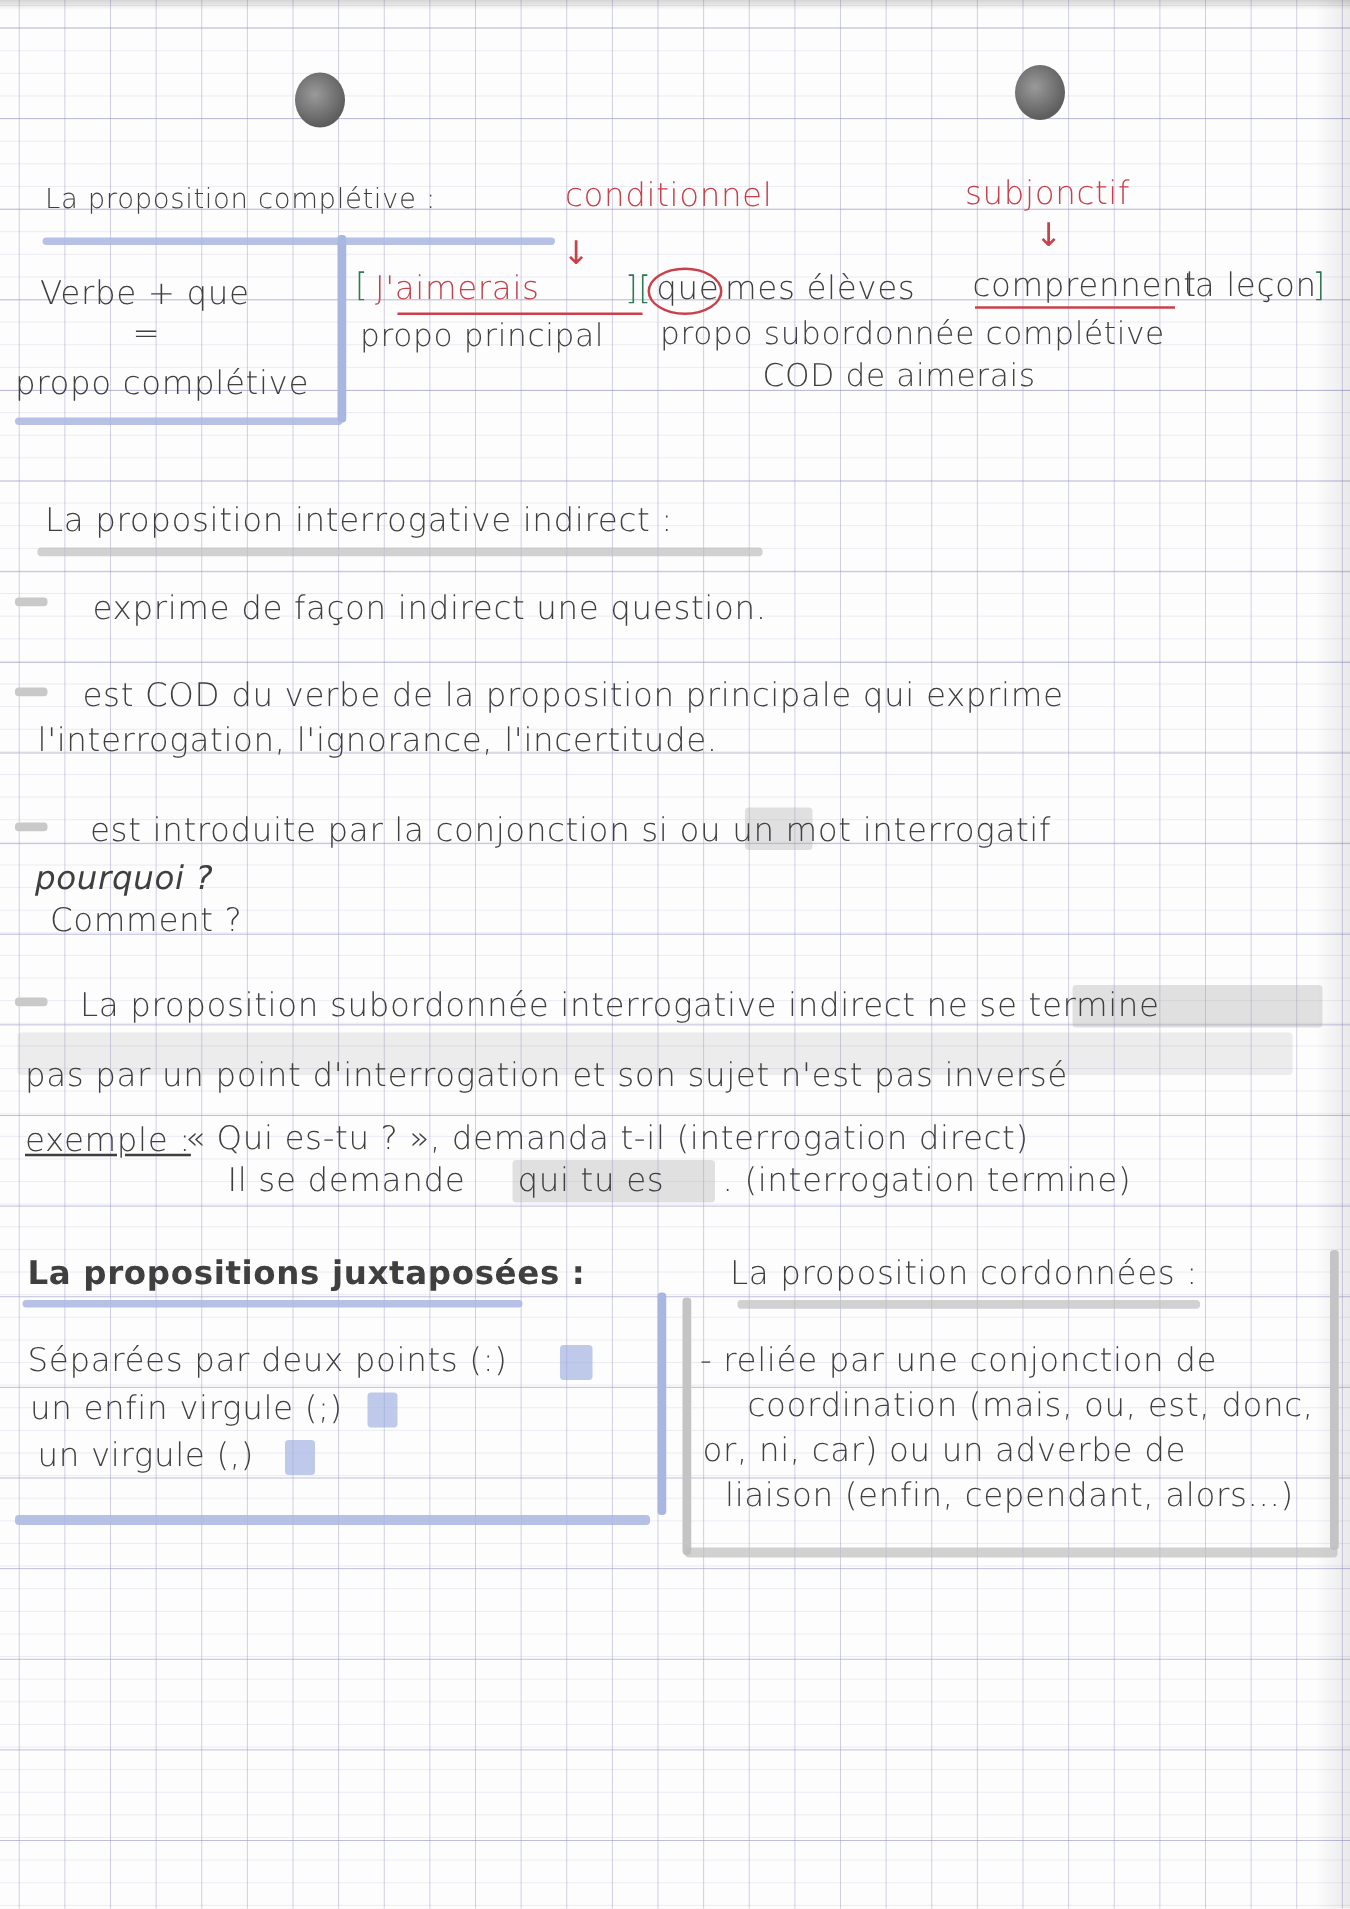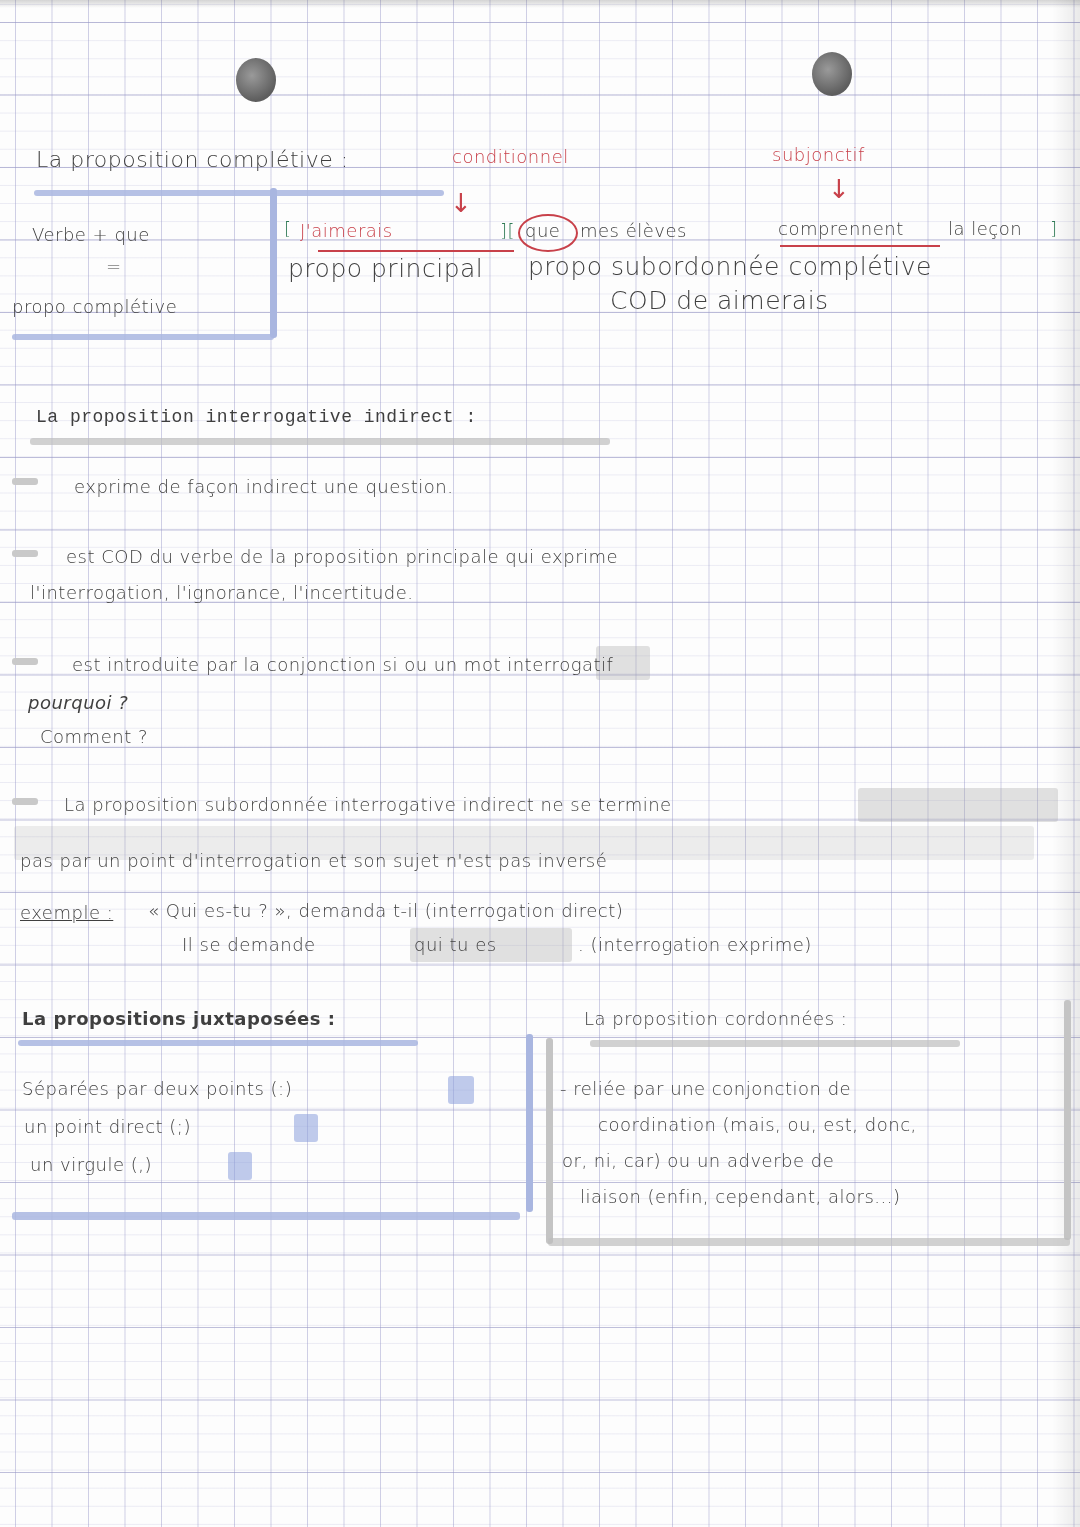--- a/index.html
+++ b/index.html
@@ -26,21 +26,21 @@
       position:absolute; top:0; left:0; right:0; height:8px;
       background:linear-gradient(to bottom, rgba(90,90,90,0.25), rgba(0,0,0,0));
     }
     .hole {
       position:absolute; width:40px; height:44px; border-radius:50%;
       background:radial-gradient(circle at 40% 40%, #9a9a9a, #5e5e5e 70%);
     }
     .hw {
       position:absolute; white-space:nowrap;
       font-family:"DejaVu Sans", sans-serif;
-      font-size:18px; line-height:30px; color:#3f3f3f;
+      font-size:26px; line-height:30px; color:#3f3f3f;
       font-weight:300; letter-spacing:0.5px;
     }
     .red { color:#c8414a; }
     .green { color:#2f7a55; }
     .ul-blue {
       position:absolute; height:6px; background:#a9b6e0; border-radius:3px; opacity:0.85;
     }
     .ul-grey {
       position:absolute; height:7px; background:#bdbdbd; border-radius:3px; opacity:0.7;
     }
@@ -91,21 +91,21 @@
   <div class="red-ul" style="left:780px; top:245px; width:160px;"></div>
   <div class="hw" style="left:948px; top:214px;">la leçon</div>
   <div class="hw green" style="left:1050px; top:214px;">]</div>
 
   <div class="hw" style="left:288px; top:254px; font-size:25px;text-align:right;">propo principal</div>
   <div class="hw" style="left:528px; top:252px; font-size:25px;text-align:right;">propo subordonnée complétive</div>
   <div class="hw" style="left:610px; top:286px; font-size:25px;">COD de aimerais</div>
 </div>
 
 <div>
-  <div class="hw" style="left:36px; top:402px;font-family:Liberation Mono, monospace;">La proposition interrogative indirect :</div>
+  <div class="hw" style="left:36px; top:402px;">La proposition interrogative indirect :</div>
   <div class="ul-grey" style="left:30px; top:438px; width:580px;"></div>
 
   <div class="dash" style="left:12px; top:478px;"></div>
   <div class="hw" style="left:74px; top:472px;">exprime de façon indirect une question.</div>
 
   <div class="dash" style="left:12px; top:550px;"></div>
   <div class="hw" style="left:66px; top:542px;">est COD du verbe de la proposition principale qui exprime</div>
   <div class="hw" style="left:30px; top:578px;">l'interrogation, l'ignorance, l'incertitude.</div>
 
   <div class="dash" style="left:12px; top:658px;"></div>
@@ -118,32 +118,32 @@
   <div class="hl-grey" style="left:858px; top:788px; width:200px; height:34px;"></div>
   <div class="hl-grey" style="left:14px; top:826px; width:1020px; height:34px; opacity:0.6;"></div>
   <div class="hw" style="left:64px; top:790px;">La proposition subordonnée interrogative indirect ne se termine</div>
   <div class="hw" style="left:20px; top:826px;margin-top:20px;">pas par un point d'interrogation et son sujet n'est pas inversé</div>
 
   <div class="hw" style="left:20px; top:898px;text-decoration:underline;">exemple :</div>
   <div class="hw" style="left:148px; top:896px;">« Qui es-tu ? », demanda t-il (interrogation direct)</div>
   <div class="hl-grey" style="left:410px; top:928px; width:162px; height:34px;"></div>
   <div class="hw" style="left:182px; top:930px;">Il se demande</div>
   <div class="hw" style="left:414px; top:930px;">qui tu es</div>
-  <div class="hw" style="left:578px; top:930px;">. (interrogation exprime)</div>
+  <div class="hw" style="left:578px; top:930px;">. (interrogation termine)</div>
 </div>
 
 <div>
   <div class="hw" style="left:22px; top:1004px;font-weight:bold;">La propositions juxtaposées :</div>
   <div class="ul-blue" style="left:18px; top:1040px; width:400px;"></div>
   <div class="vbar-blue" style="left:526px; top:1034px; height:178px;"></div>
   <div class="hl-blue" style="left:448px; top:1076px; width:26px; height:28px;"></div>
   <div class="hl-blue" style="left:294px; top:1114px; width:24px; height:28px;"></div>
   <div class="hl-blue" style="left:228px; top:1152px; width:24px; height:28px;"></div>
   <div class="hw" style="left:22px; top:1074px;">Séparées par deux points (:)</div>
-  <div class="hw" style="left:24px; top:1112px;">un point direct (;)</div>
+  <div class="hw" style="left:24px; top:1112px;">un enfin virgule (;)</div>
   <div class="hw" style="left:30px; top:1150px;">un virgule (,)</div>
   <div class="ul-blue" style="left:12px; top:1212px; width:508px; height:8px;"></div>
 </div>
 
 <div>
   <div class="hw" style="left:584px; top:1004px;">La proposition cordonnées :</div>
   <div class="ul-grey" style="left:590px; top:1040px; width:370px;"></div>
   <div class="vbar-grey" style="left:546px; top:1038px; height:206px;"></div>
   <div class="vbar-grey" style="left:1064px; top:1000px; height:240px;"></div>
   <div class="hw" style="left:560px; top:1074px;">- reliée par une conjonction de</div>

